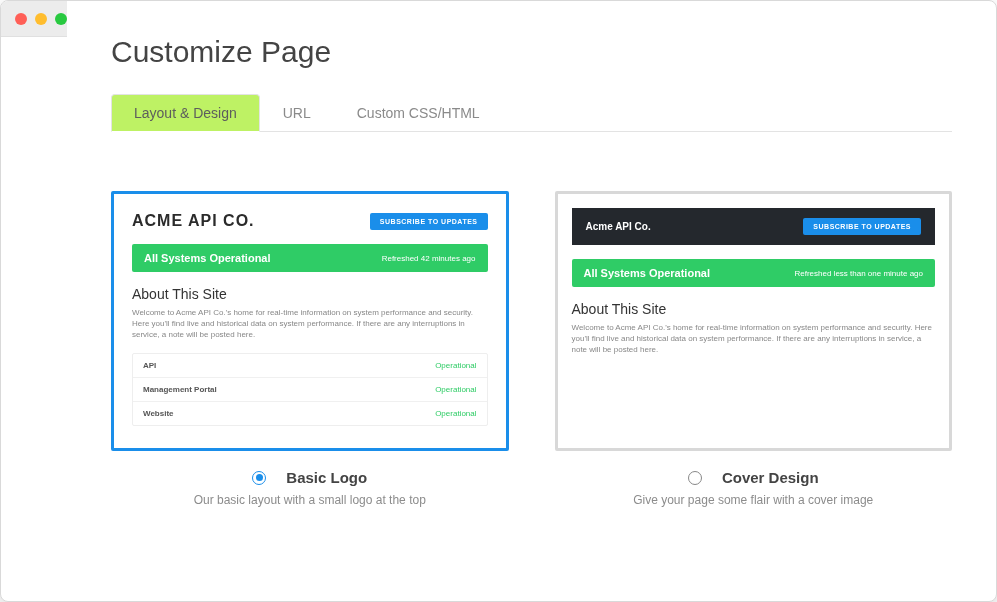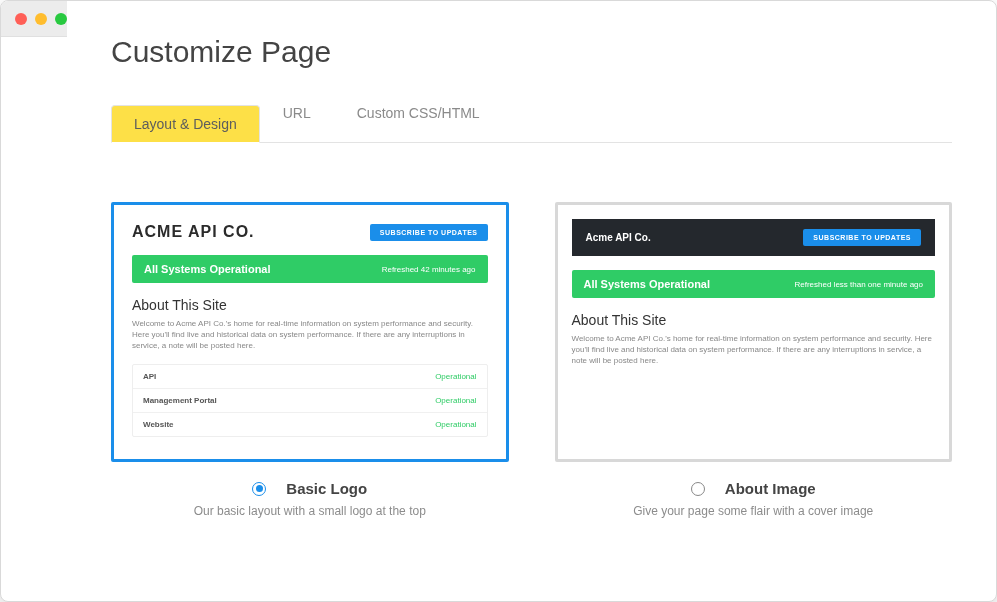--- a/index.html
+++ b/index.html
@@ -55,22 +55,21 @@
     border: 1px solid transparent;
     border-bottom: none;
     position: relative;
     top: 1px;
   }
   .tab.active {
     color: #5d5d5d;
     border: 1px solid #e3e3e3;
     border-bottom: 1px solid #fff;
     border-radius: 4px 4px 0 0;
-    background: #fde047;
-    margin-top: 11px;
+    background: #bef264;
   }
 
   .options {
     display: flex;
     gap: 46px;
     margin-top: 30px;
   }
   .option { flex: 1; margin-top: 29px; }
   .preview {
     border: 3px solid #1a8eea;
@@ -201,21 +200,21 @@
               <span>All Systems Operational</span>
               <span class="ref">Refreshed less than one minute ago</span>
             </div>
             <div class="bl-about-h">About This Site</div>
             <div class="bl-about-p" style="margin-bottom:0;">Welcome to Acme API Co.'s home for real-time information on system performance and security. Here you'll find live and historical data on system performance. If there are any interruptions in service, a note will be posted here.</div>
           </div>
         </div>
         <div class="opt-footer">
           <div class="opt-radio">
             <span class="radio-outer"></span>
-            <span>About Image</span>
+            <span>Cover Design</span>
           </div>
           <div class="opt-desc">Give your page some flair with a cover image</div>
         </div>
       </div>
 
     </div>
   </div>
 </div>
 
 </body></html>

